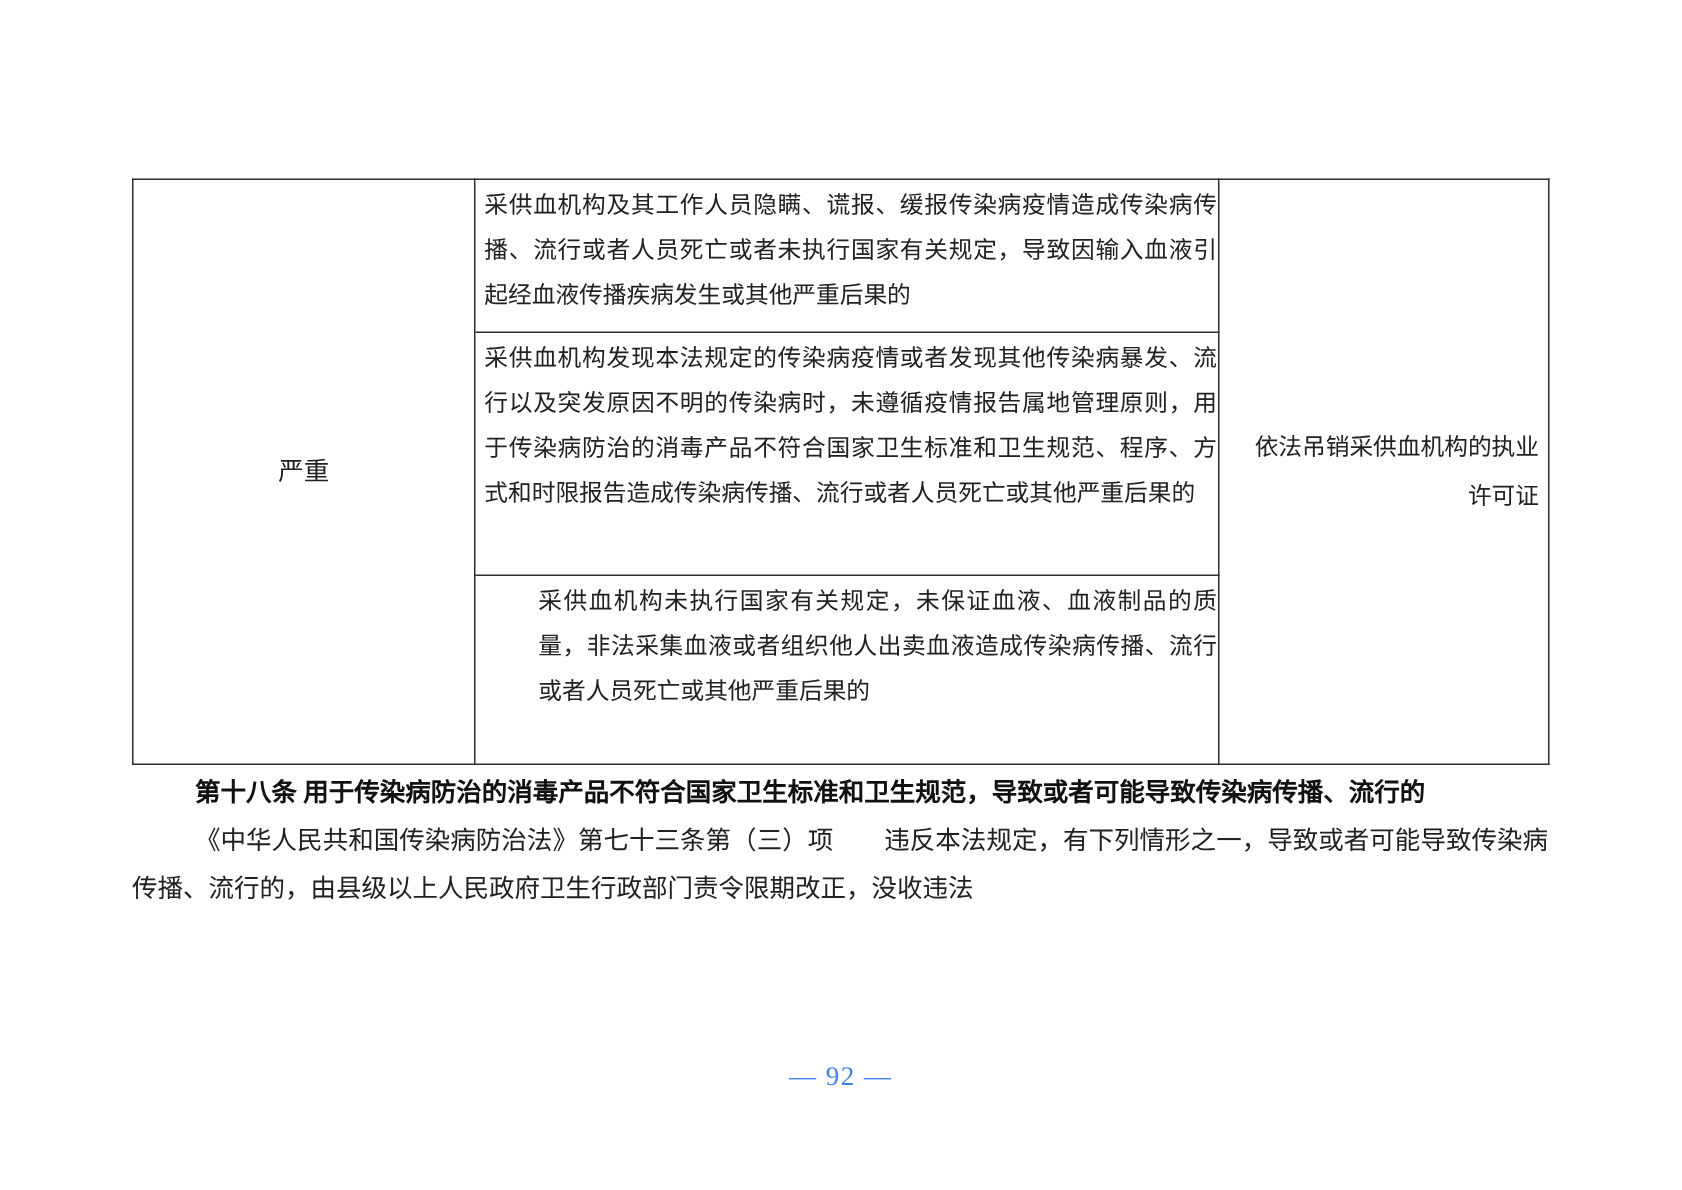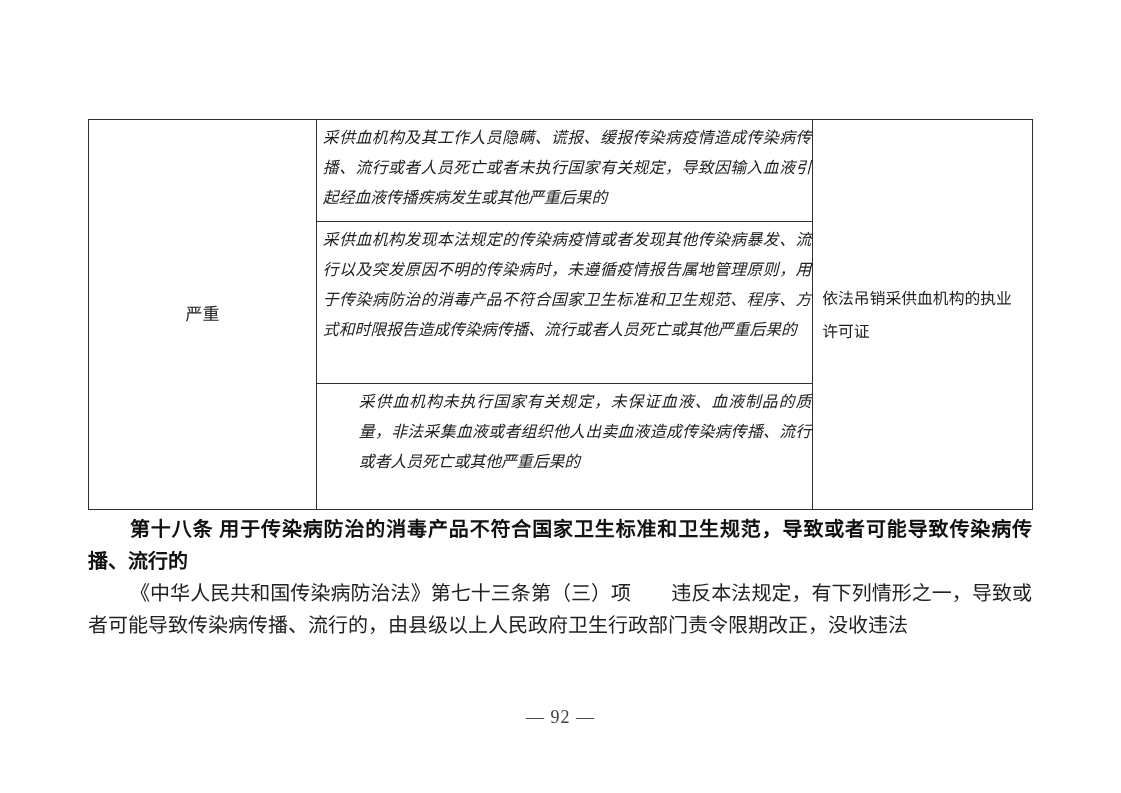--- a/index.html
+++ b/index.html
@@ -38,40 +38,39 @@
     text-align: center;
     vertical-align: middle;
     font-weight: normal;
     font-size: 17px;
   }
   td.cell-violation {
     width: 488px;
     vertical-align: top;
     padding: 3px 1px 0 6px;
     text-align: justify;
-    font-style: italic;
   }
   td.cell-penalty {
     width: 216px;
     vertical-align: middle;
     padding: 0 6px 0 9px;
     line-height: 33px;
-    text-align: left;
+    text-align: right;
   }
   tr.row-1 td.cell-violation { height: 102px; }
   tr.row-2 td.cell-violation { height: 162px; }
   tr.row-3 td.cell-violation { height: 126px; padding-left: 42px; }
 
   
   .body-text {
     position: absolute;
     left: 88px;
     top: 513px;
     width: 944px;
-    font-size: 20px;
+    font-size: 17px;
     line-height: 32px;
     text-align: justify;
   }
   .body-text p {
     margin: 0;
     text-indent: 42px;
   }
   p.article-heading {
     font-weight: bold;
     color: #111111;
@@ -79,21 +78,21 @@
 
   
   .page-number {
     position: absolute;
     left: 0;
     right: 0;
     top: 707px;
     text-align: center;
     font-size: 18px;
     letter-spacing: 1px;
-    color: #404040;
+    color: #3b82f6;
   }
 </style>
 </head>
 <body>
 
 <div class="page">
 
   <table class="doc-table">
     <tbody>
       <tr class="row-1">

